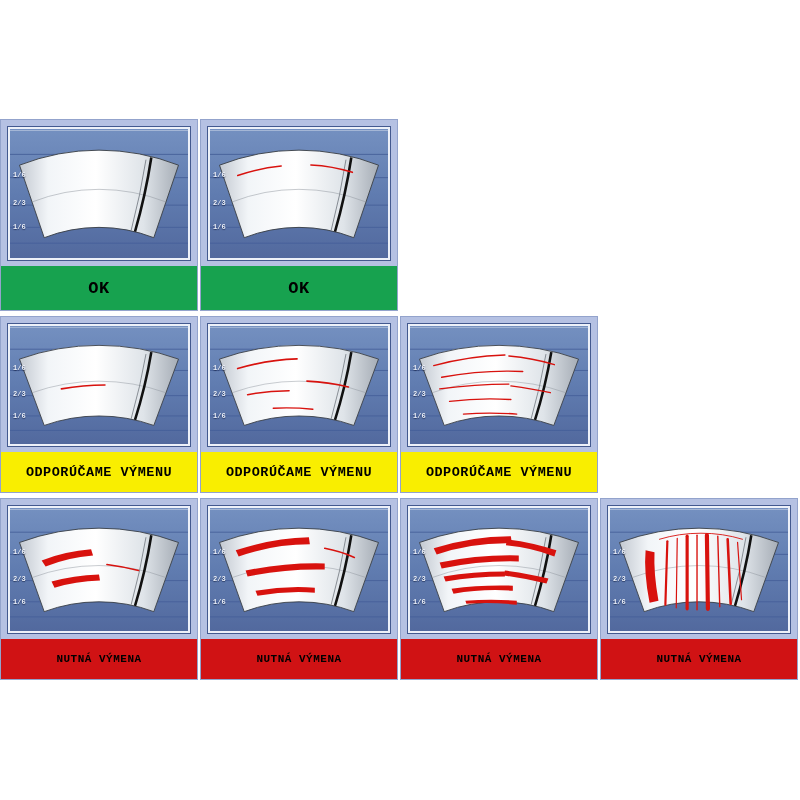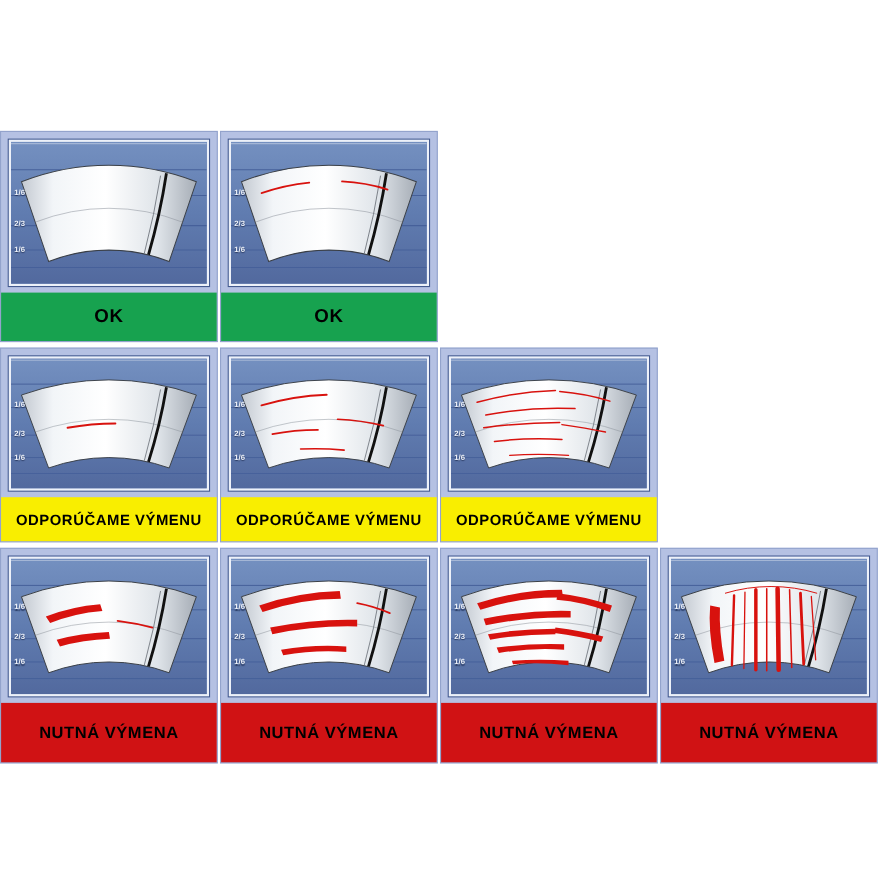--- a/index.html
+++ b/index.html
@@ -1,21 +1,21 @@
 <!DOCTYPE html>
 <html><head>
 <meta charset="utf-8">
 <style>
   * { box-sizing: border-box; margin: 0; padding: 0; }
   html, body { width: 800px; height: 800px; background: #ffffff; }
   body { font-family: "Liberation Sans", sans-serif; }
 
   .board { padding-top: 119px; width: 800px; }
 
-  .row { display: flex; gap: 2px; margin-bottom: 5px; }
+  .row { display: flex; gap: 2px; margin-bottom: 5px; font-family: Liberation Mono, monospace; }
 
   .cell {
     width: 198px;
     background: #b5c1e3;
     border: 1px solid #93a3cc;
     display: flex;
     flex-direction: column;
   }
 
   .panel-wrap { padding: 7px 7px 6px 7px; }
@@ -51,21 +51,21 @@
   .status {
     display: flex;
     align-items: center;
     justify-content: center;
     font-weight: bold;
     color: #000000;
     letter-spacing: 0.5px;
   }
   .r1 .status { height: 44px; font-size: 17px; }
   .r2 .status { height: 40px; font-size: 13.5px; text-align: right; }
-  .r3 .status { height: 54px; font-size: 15px; }
+  .r3 .status { height: 40px; font-size: 11px; }
 
   .streaks path { fill: none; stroke: currentColor; stroke-linecap: round; }
   .streaks path.blob { fill: currentColor; stroke: none; }
 </style>
 </head>
 <body>
 
 <svg width="0" height="0" style="position:absolute" aria-hidden="true">
   <defs>
     <linearGradient id="panelGrad" x1="0" y1="0" x2="0" y2="1">

